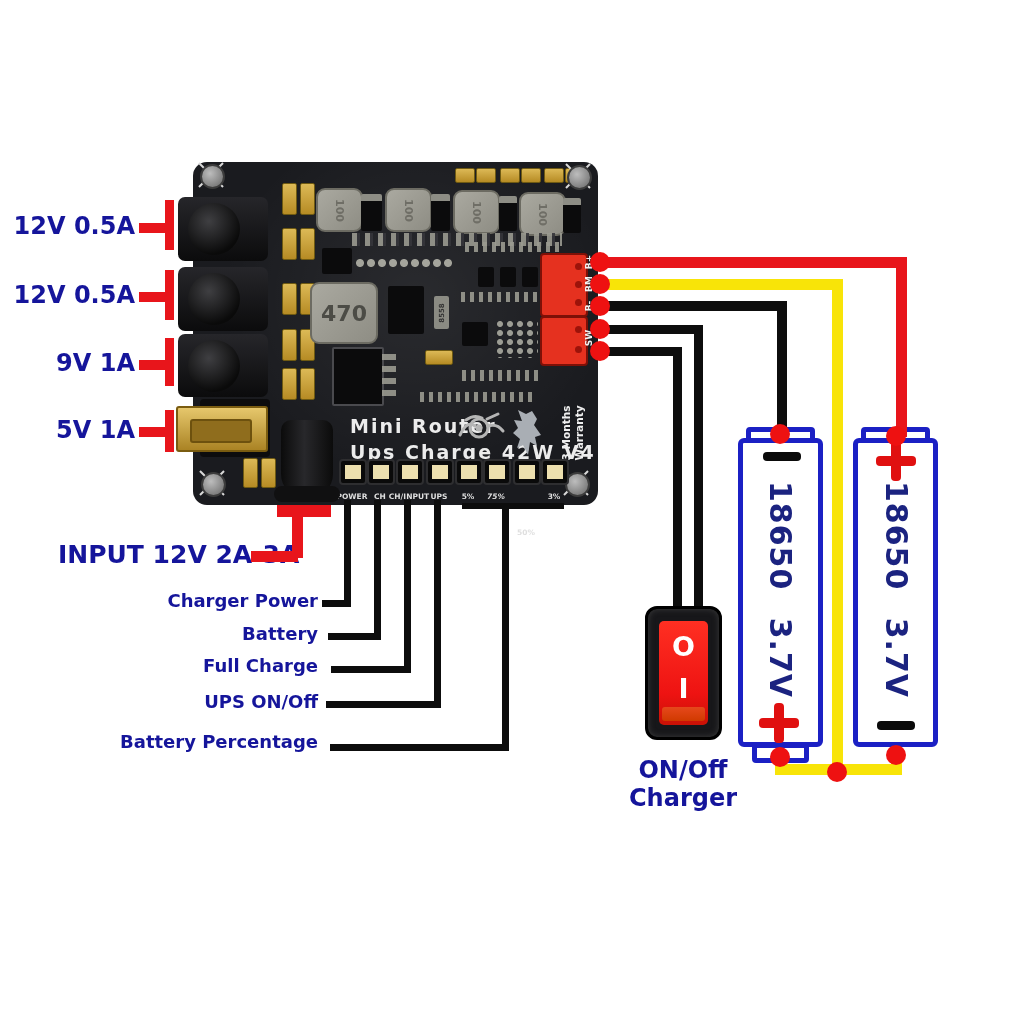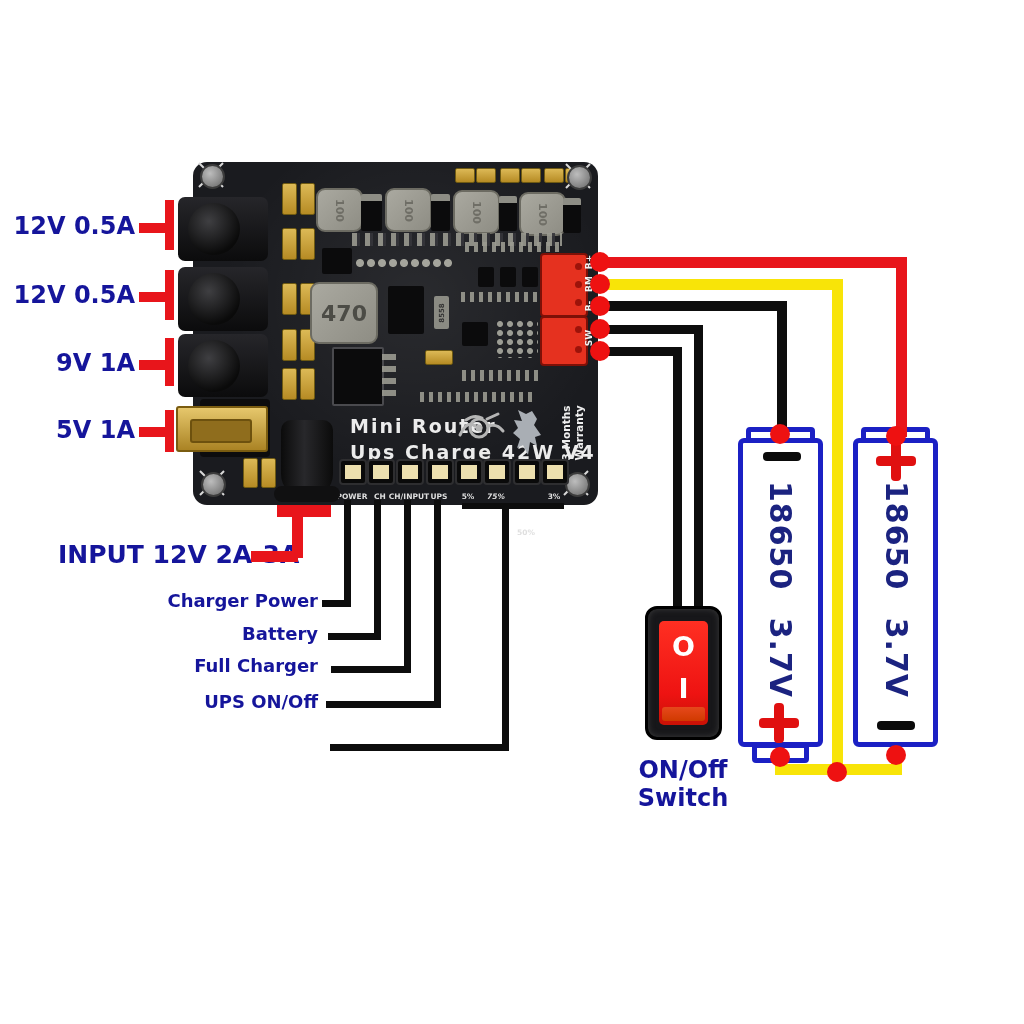--- a/index.html
+++ b/index.html
@@ -214,22 +214,23 @@
   <div class="wire red" style="left:139px;top:427px;width:28px;height:10px;"></div>
   <div class="wire red" style="left:165px;top:410px;width:9px;height:42px;"></div>
 
   <div class="lbl" style="left:58px;top:540px;font-size:25px;">INPUT 12V 2A-3A</div>
   <div class="wire red" style="left:251px;top:551px;width:47px;height:11px;"></div>
   <div class="wire red" style="left:292px;top:514px;width:11px;height:44px;"></div>
   <div class="wire red" style="left:277px;top:505px;width:54px;height:12px;"></div>
 
   <div class="lbl ind-lbl" style="top:590px;">Charger Power</div>
   <div class="lbl ind-lbl" style="top:623px;">Battery</div>
-  <div class="lbl ind-lbl" style="top:655px;">Full Charger</div>
+  <div class="lbl ind-lbl" style="top:655px;">Full Charge</div>
   <div class="lbl ind-lbl" style="top:691px;">UPS ON/Off</div>
+  <div class="lbl ind-lbl" style="top:731px;">Battery Percentage</div>
   <div class="wire blackw" style="left:344px;top:500px;width:7px;height:107px;"></div>
   <div class="wire blackw" style="left:322px;top:600px;width:29px;height:7px;"></div>
   <div class="wire blackw" style="left:374px;top:500px;width:7px;height:140px;"></div>
   <div class="wire blackw" style="left:328px;top:633px;width:53px;height:7px;"></div>
   <div class="wire blackw" style="left:404px;top:500px;width:7px;height:173px;"></div>
   <div class="wire blackw" style="left:331px;top:666px;width:80px;height:7px;"></div>
   <div class="wire blackw" style="left:434px;top:500px;width:7px;height:208px;"></div>
   <div class="wire blackw" style="left:326px;top:701px;width:115px;height:7px;"></div>
   <div class="wire blackw" style="left:462px;top:503px;width:102px;height:6px;"></div>
   <div class="wire blackw" style="left:502px;top:503px;width:7px;height:248px;"></div>
@@ -281,16 +282,16 @@
   <div class="batxt" style="left:786px;top:572px;">18650 3.7V</div>
 
   <div id="sw-housing">
     <div id="sw-rocker">
       <div class="swsym" style="top:10px;font-size:27px;">O</div>
       <div class="swsym" style="top:52px;font-size:27px;">I</div>
     </div>
   </div>
   <div class="lbl" style="left:618px;top:756px;width:130px;text-align:center;font-size:24px;line-height:28px;">
     <span style="display:block;">ON/Off</span>
-    <span style="display:block;">Switch</span>
+    <span style="display:block;">Charger</span>
   </div>
 
 </div>
 
 </body></html>

